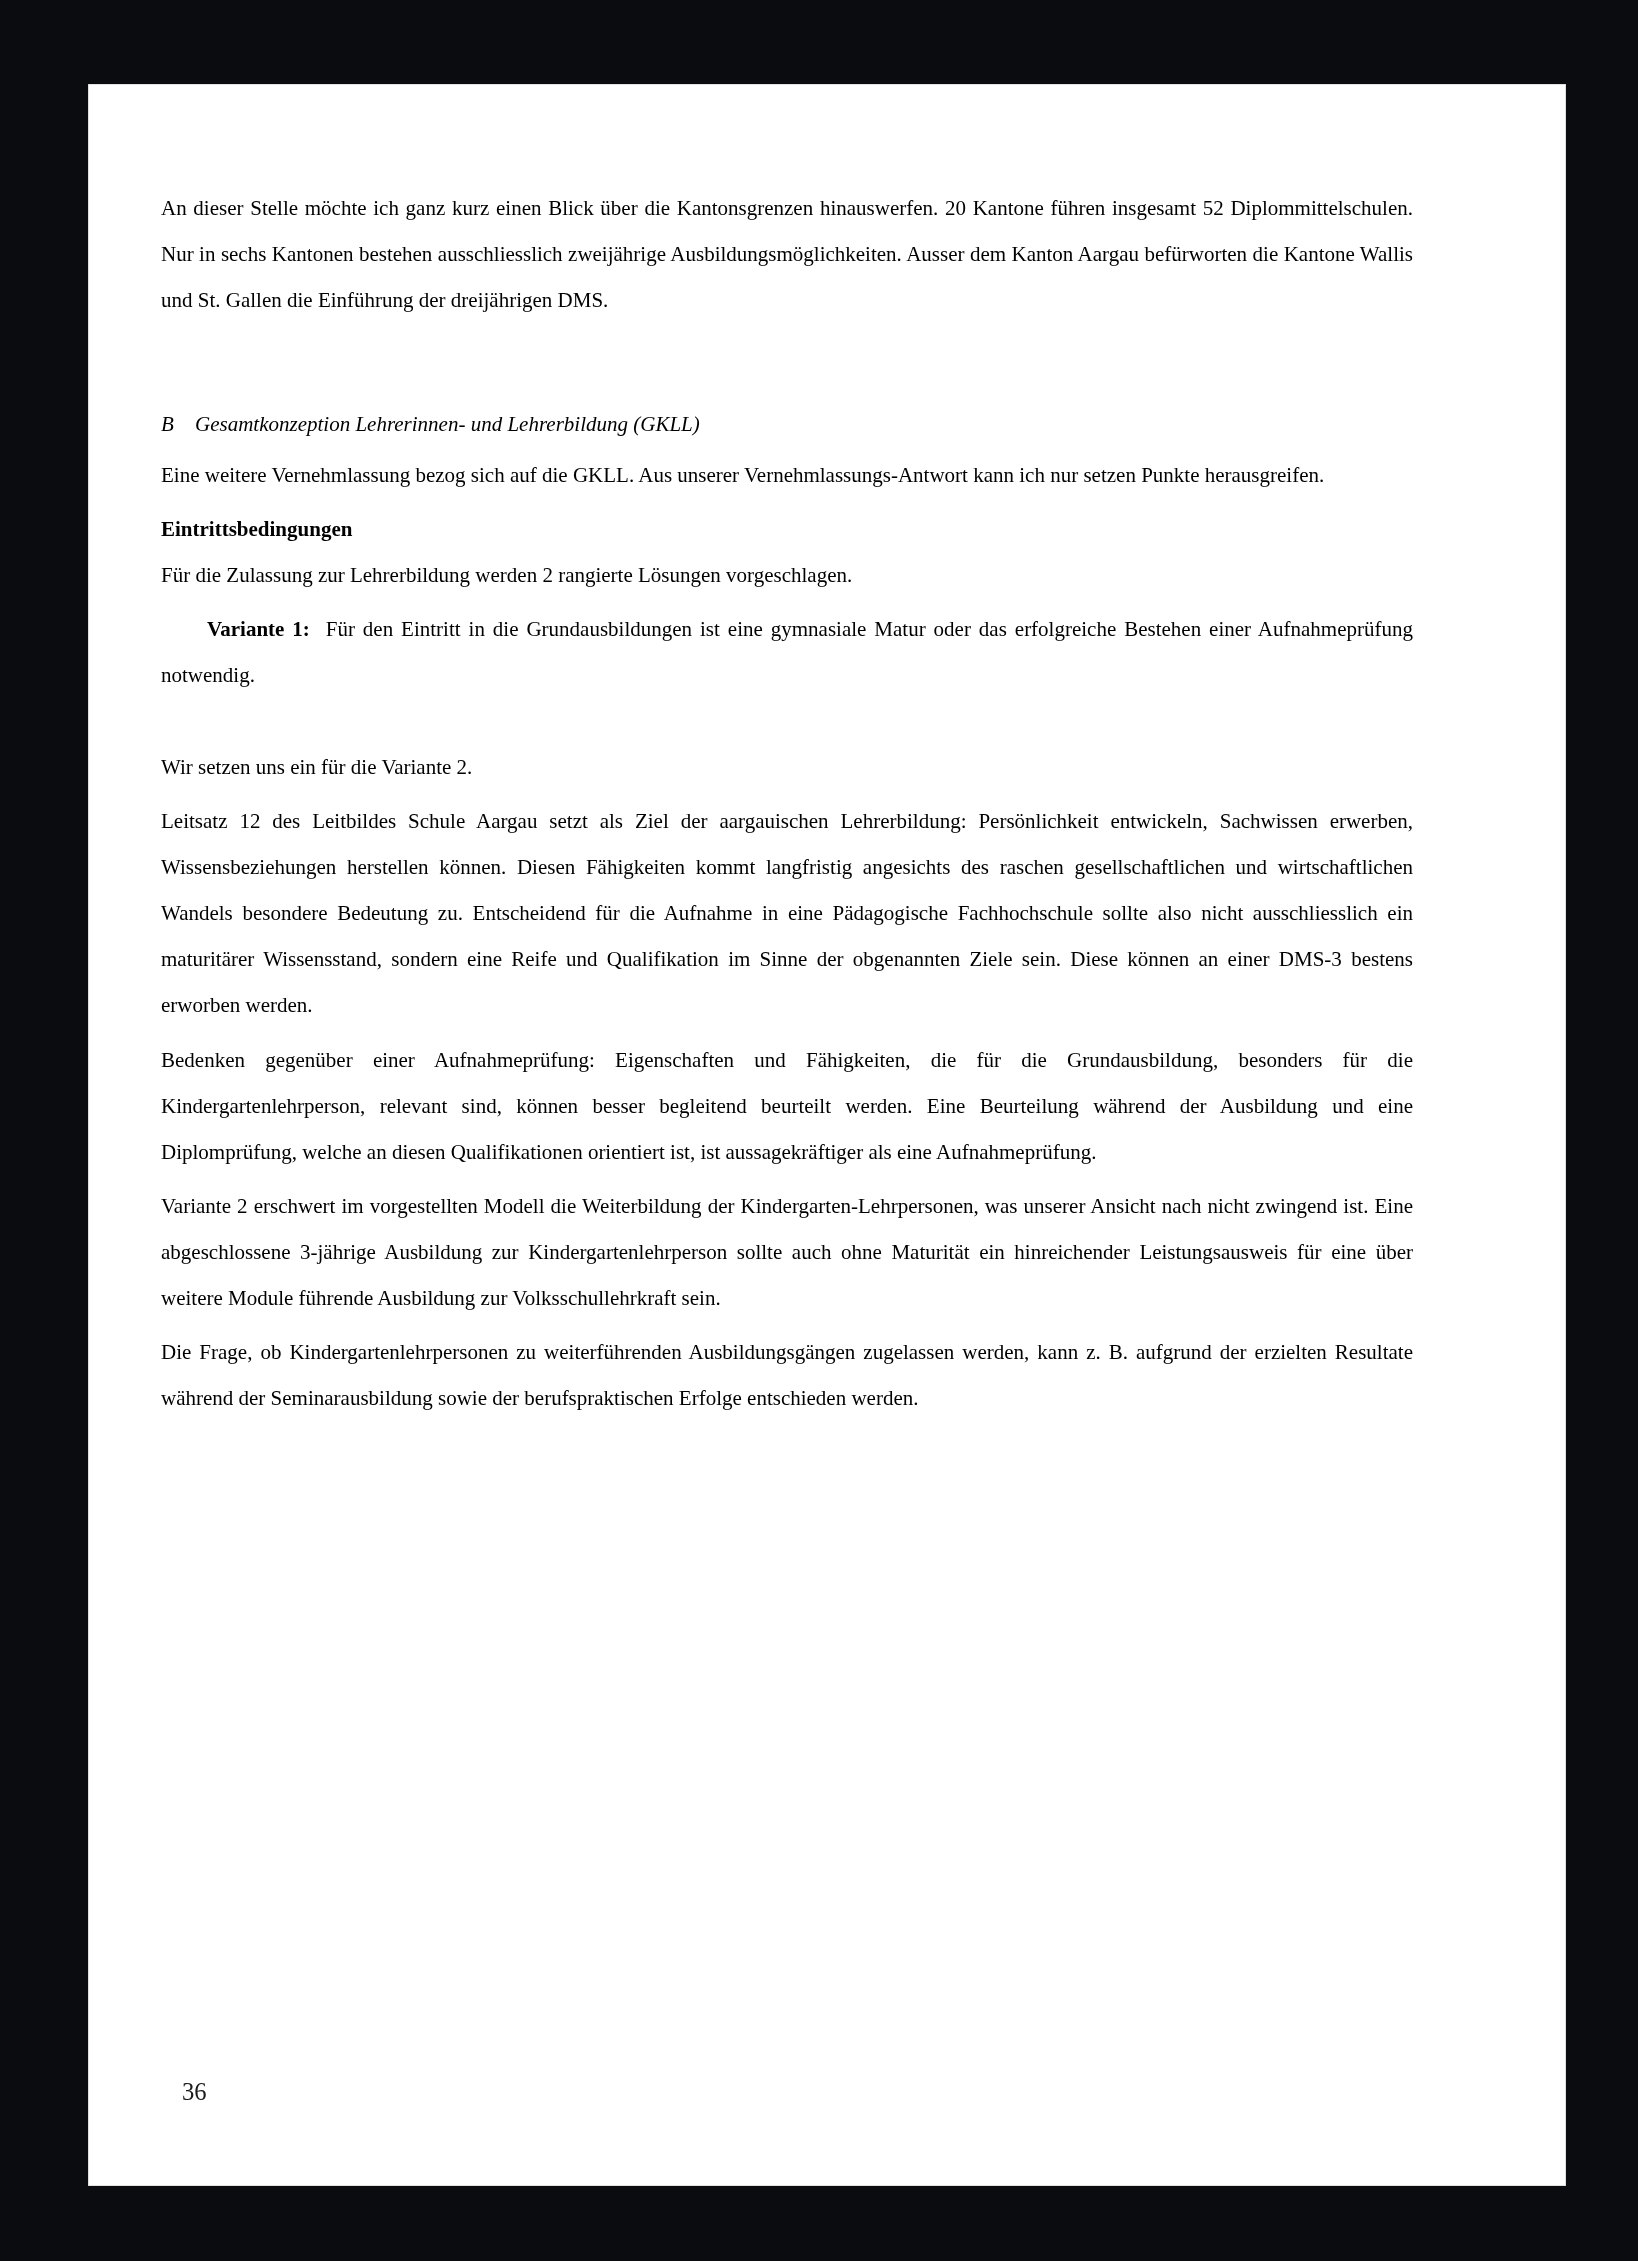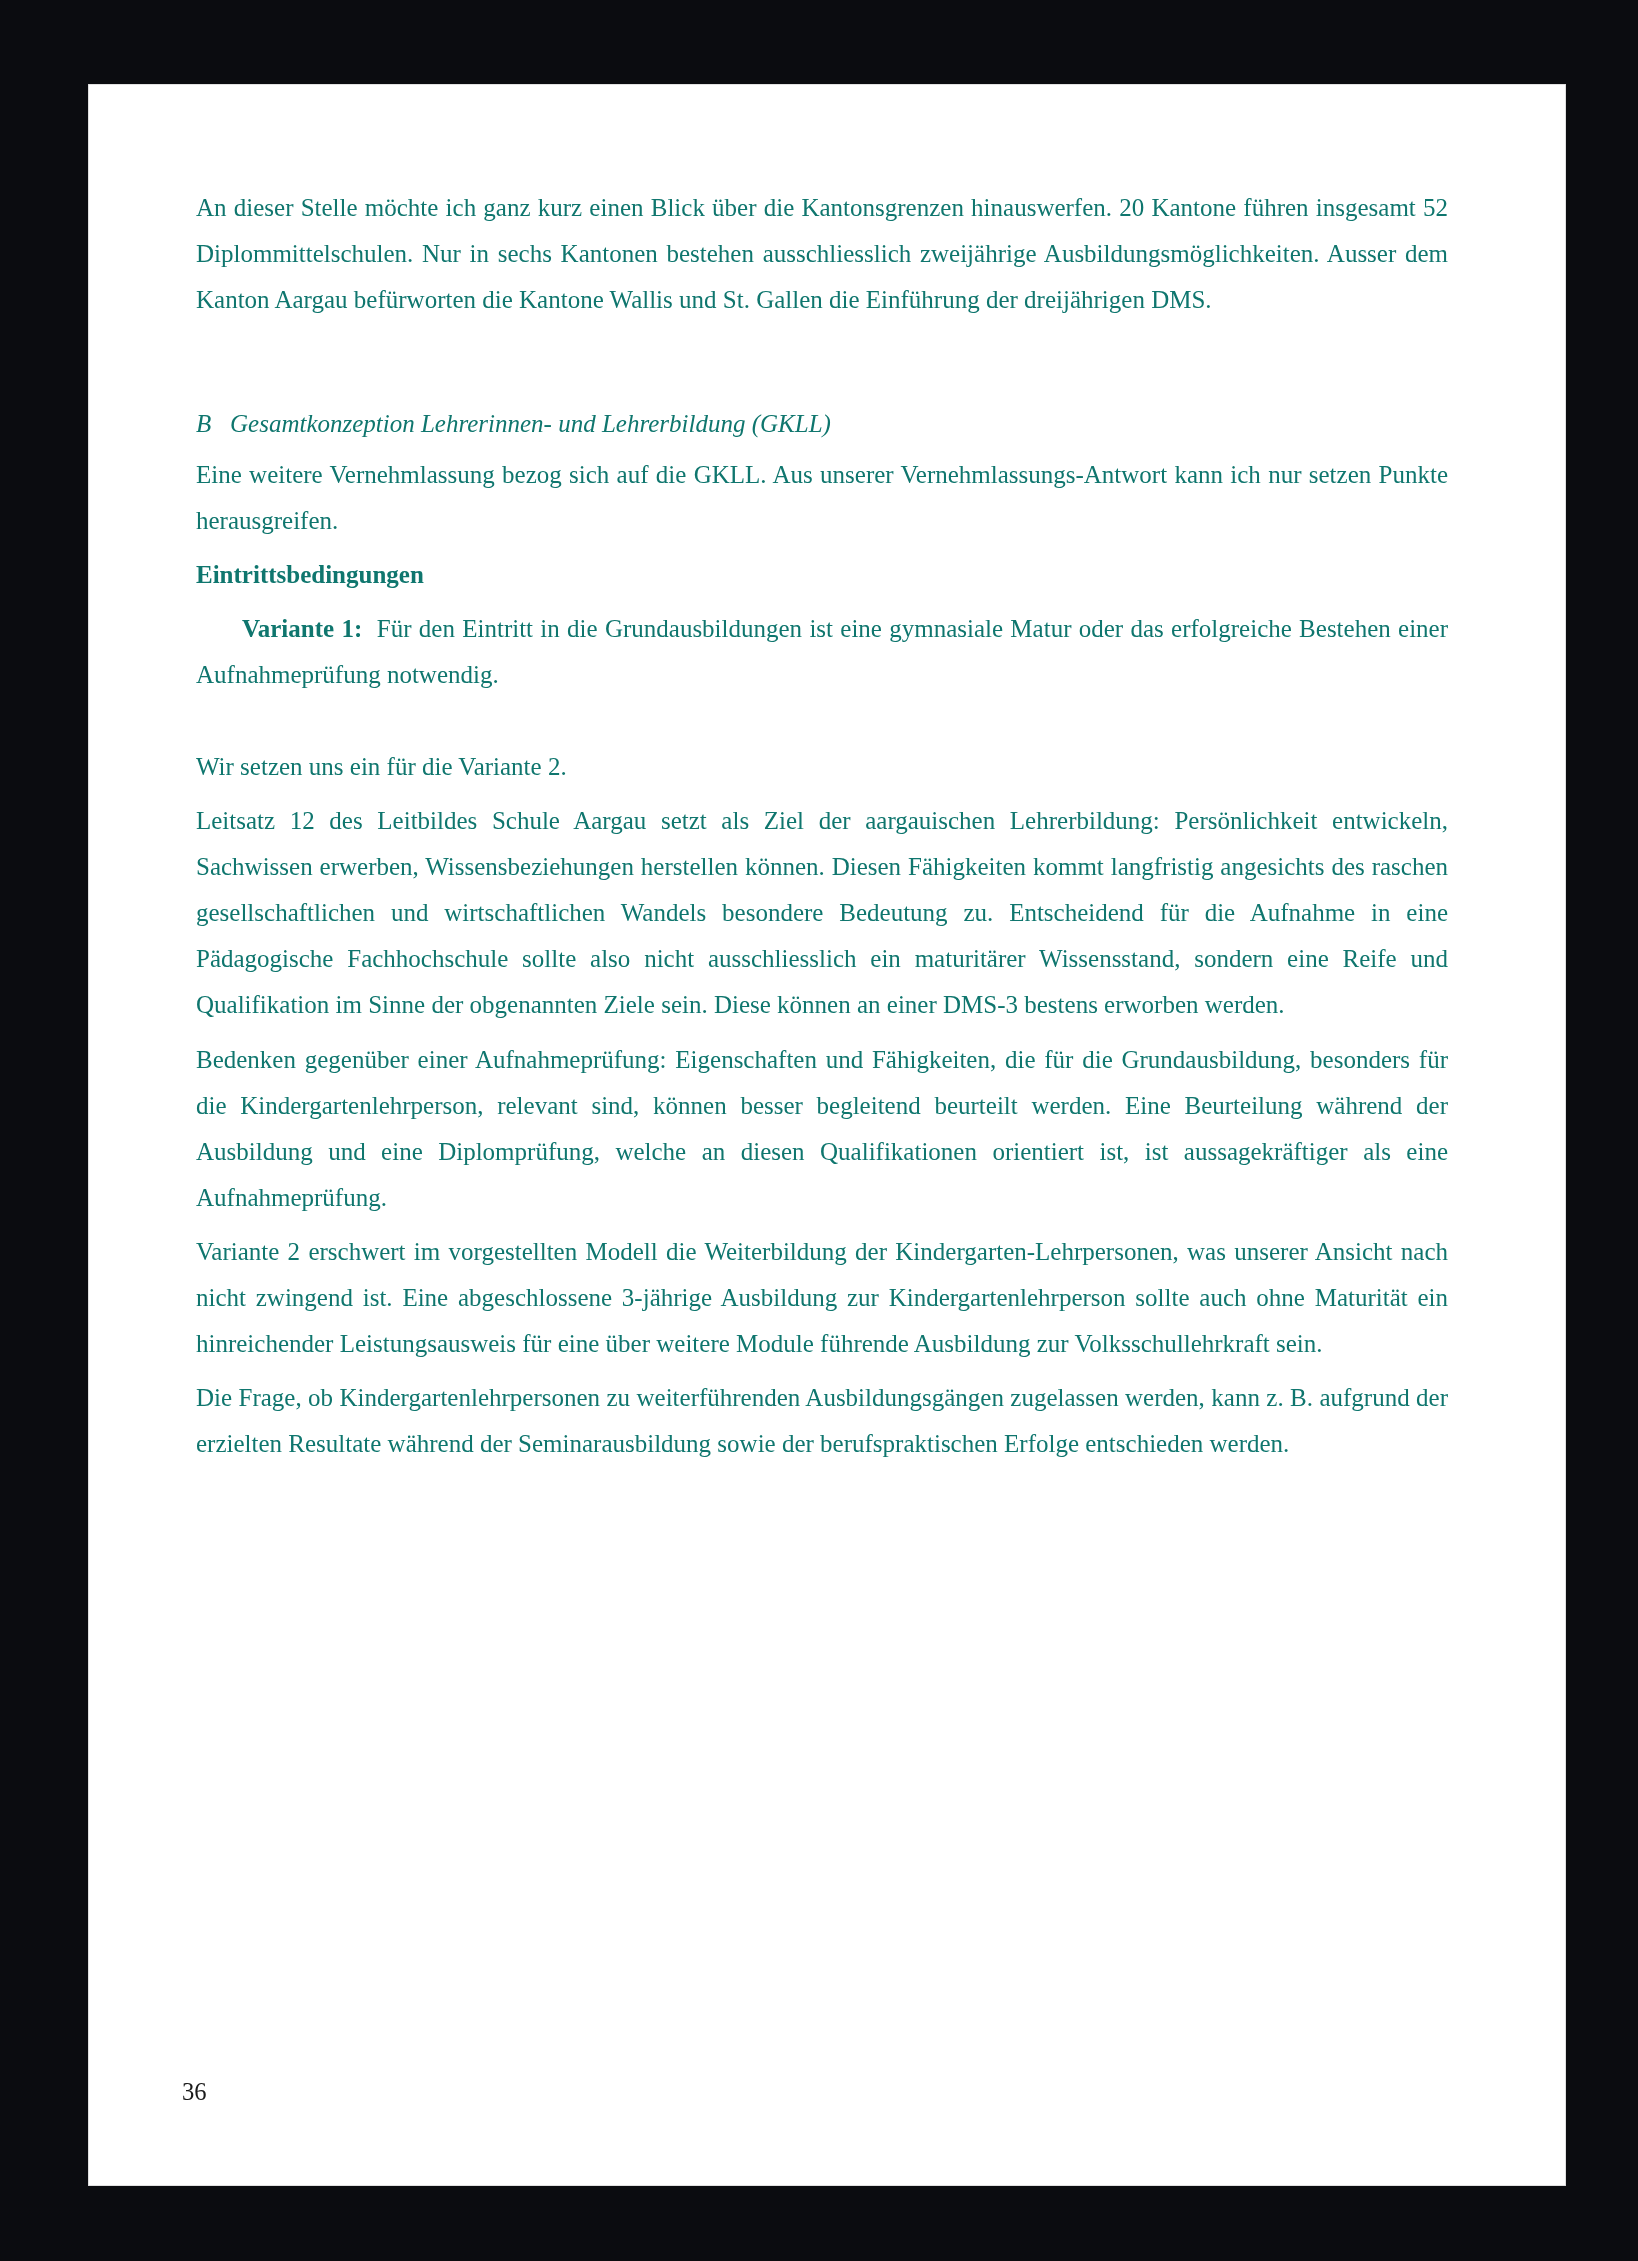--- a/index.html
+++ b/index.html
@@ -11,26 +11,26 @@
   }
   .page {
     position: absolute;
     left: 88px; top: 84px;
     width: 1478px; height: 2102px;
     background: #ffffff;
     box-shadow: 0 0 0 0.8px #d8d8d8 inset;
   }
   .content {
     position: absolute;
-    left: 108px; top: 101px;
+    left: 73px; top: 101px;
     width: 1252px;
     font-family: "Liberation Serif", "DejaVu Serif", serif;
-    font-size: 25px;
+    font-size: 21px;
     line-height: 46px;
-    color: #0f766e;
+    color: #000000;
     text-align: justify;
   }
   .content p { margin: 0; }
   .gap-s { margin-top: 8.2px !important; }
   .gap-l { margin-top: 78px !important; }
   .gap-m { margin-top: 46px !important; }
   .section-heading {
     font-weight: normal; font-style: italic;
     margin-bottom: 4.9px !important;
   }
@@ -53,20 +53,21 @@
   <div class="content">
 
     <p>An dieser Stelle möchte ich ganz kurz einen Blick über die Kantonsgrenzen hinauswerfen. 20 Kantone führen insgesamt 52 Diplommittelschulen. Nur in sechs Kantonen bestehen ausschliesslich zweijährige Ausbildungsmöglichkeiten. Ausser dem Kanton Aargau befürworten die Kantone Wallis und St. Gallen die Einführung der dreijährigen DMS.</p>
 
     <p class="section-heading gap-l">
       <span class="letter">B</span><span>Gesamtkonzeption Lehrerinnen- und Lehrerbildung (GKLL)</span>
     </p>
     <p>Eine weitere Vernehmlassung bezog sich auf die GKLL. Aus unserer Vernehmlassungs-Antwort kann ich nur setzen Punkte herausgreifen.</p>
 
     <p class="subheading gap-s">Eintrittsbedingungen</p>
+    <p>Für die Zulassung zur Lehrerbildung werden 2 rangierte Lösungen vorgeschlagen.</p>
 
     <p class="gap-s">
       <span class="label">Variante 1:</span>&nbsp; <span>Für den Eintritt in die Grundausbildungen ist eine gymnasiale Matur oder das erfolgreiche Bestehen einer Aufnahmeprüfung notwendig.</span>
     </p>
 
     <p class="gap-m"><span>Wir setzen uns ein für die </span><span class="u">Variante 2</span><span>.</span></p>
 
     <p class="gap-s">Leitsatz 12 des Leitbildes Schule Aargau setzt als Ziel der aargauischen Lehrerbildung: Persönlichkeit entwickeln, Sachwissen erwerben, Wissensbeziehungen herstellen können. Diesen Fähigkeiten kommt langfristig angesichts des raschen gesellschaftlichen und wirtschaftlichen Wandels besondere Bedeutung zu. Entscheidend für die Aufnahme in eine Pädagogische Fachhochschule sollte also nicht ausschliesslich ein maturitärer Wissensstand, sondern eine Reife und Qualifikation im Sinne der obgenannten Ziele sein. Diese können an einer DMS-3 bestens erworben werden.</p>
     <p class="gap-s">Bedenken gegenüber einer Aufnahmeprüfung: Eigenschaften und Fähigkeiten, die für die Grundausbildung, besonders für die Kindergartenlehrperson, relevant sind, können besser begleitend beurteilt werden. Eine Beurteilung während der Ausbildung und eine Diplomprüfung, welche an diesen Qualifikationen orientiert ist, ist aussagekräftiger als eine Aufnahmeprüfung.</p>
     <p class="gap-s">Variante 2 erschwert im vorgestellten Modell die Weiterbildung der Kindergarten-Lehrpersonen, was unserer Ansicht nach nicht zwingend ist. Eine abgeschlossene 3-jährige Ausbildung zur Kindergartenlehrperson sollte auch ohne Maturität ein hinreichender Leistungsausweis für eine über weitere Module führende Ausbildung zur Volksschullehrkraft sein.</p>

